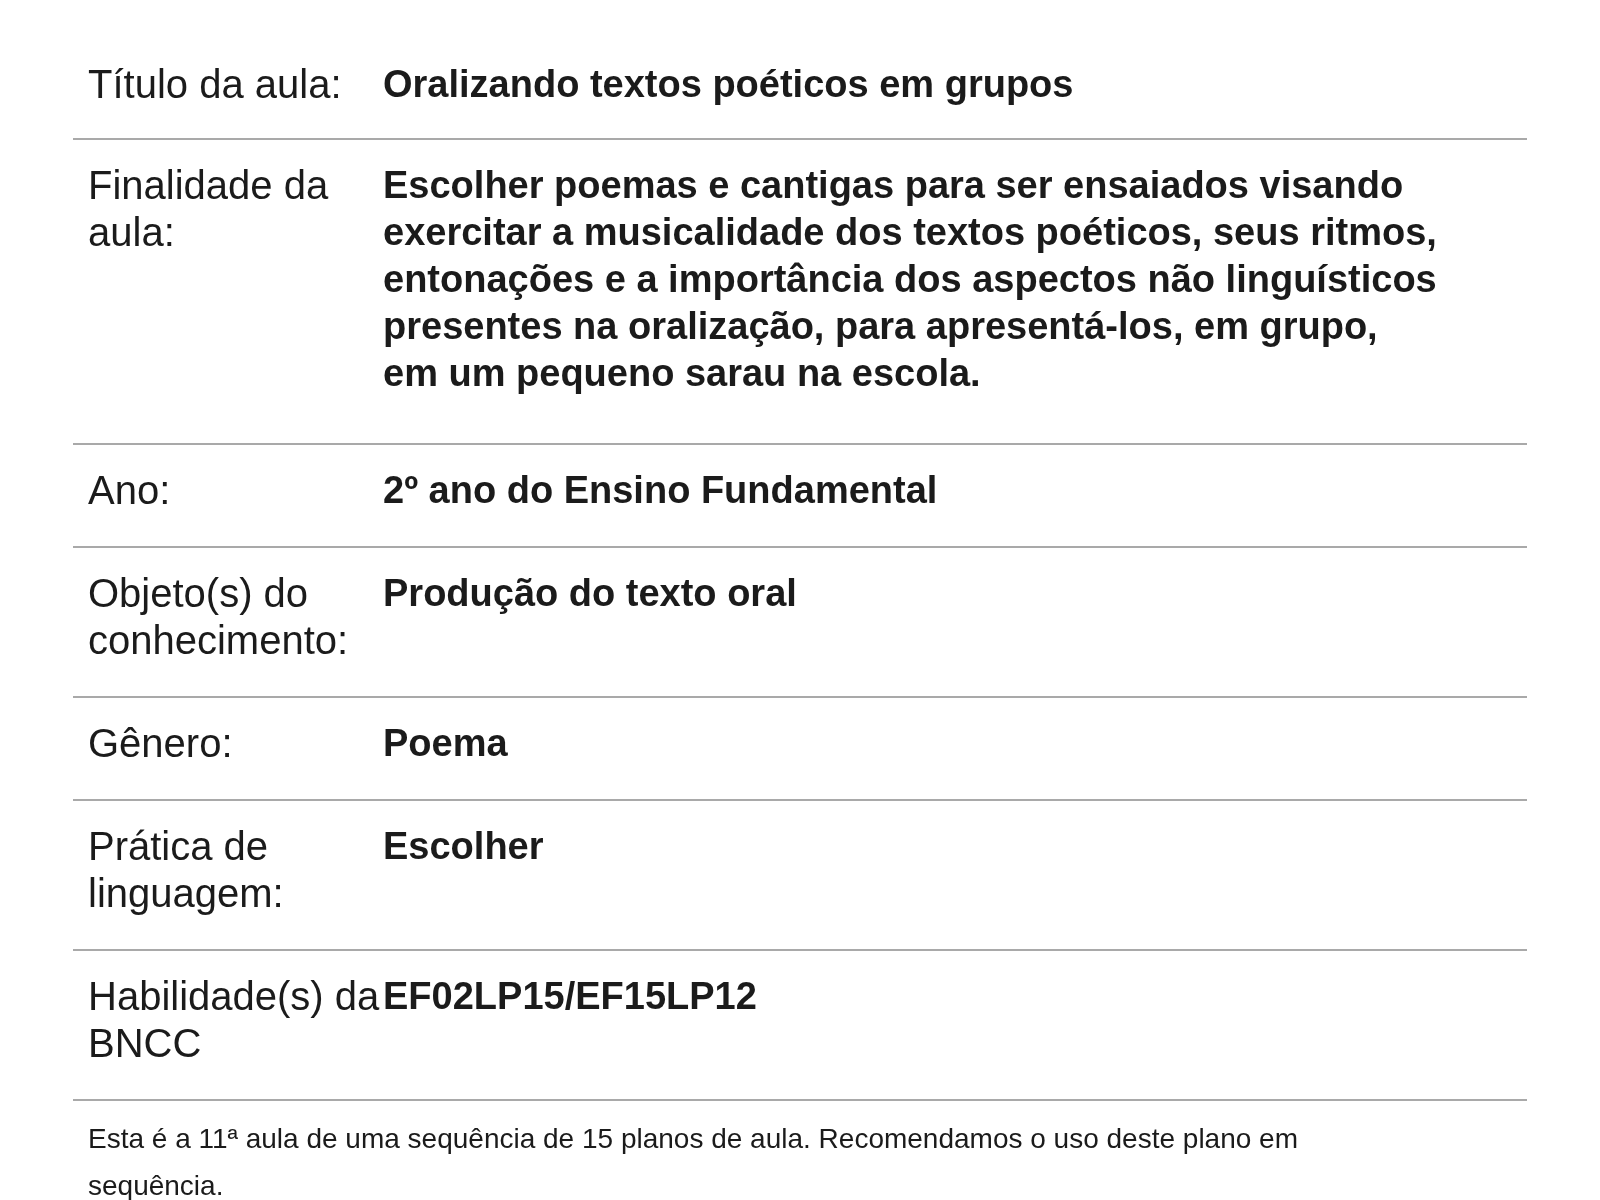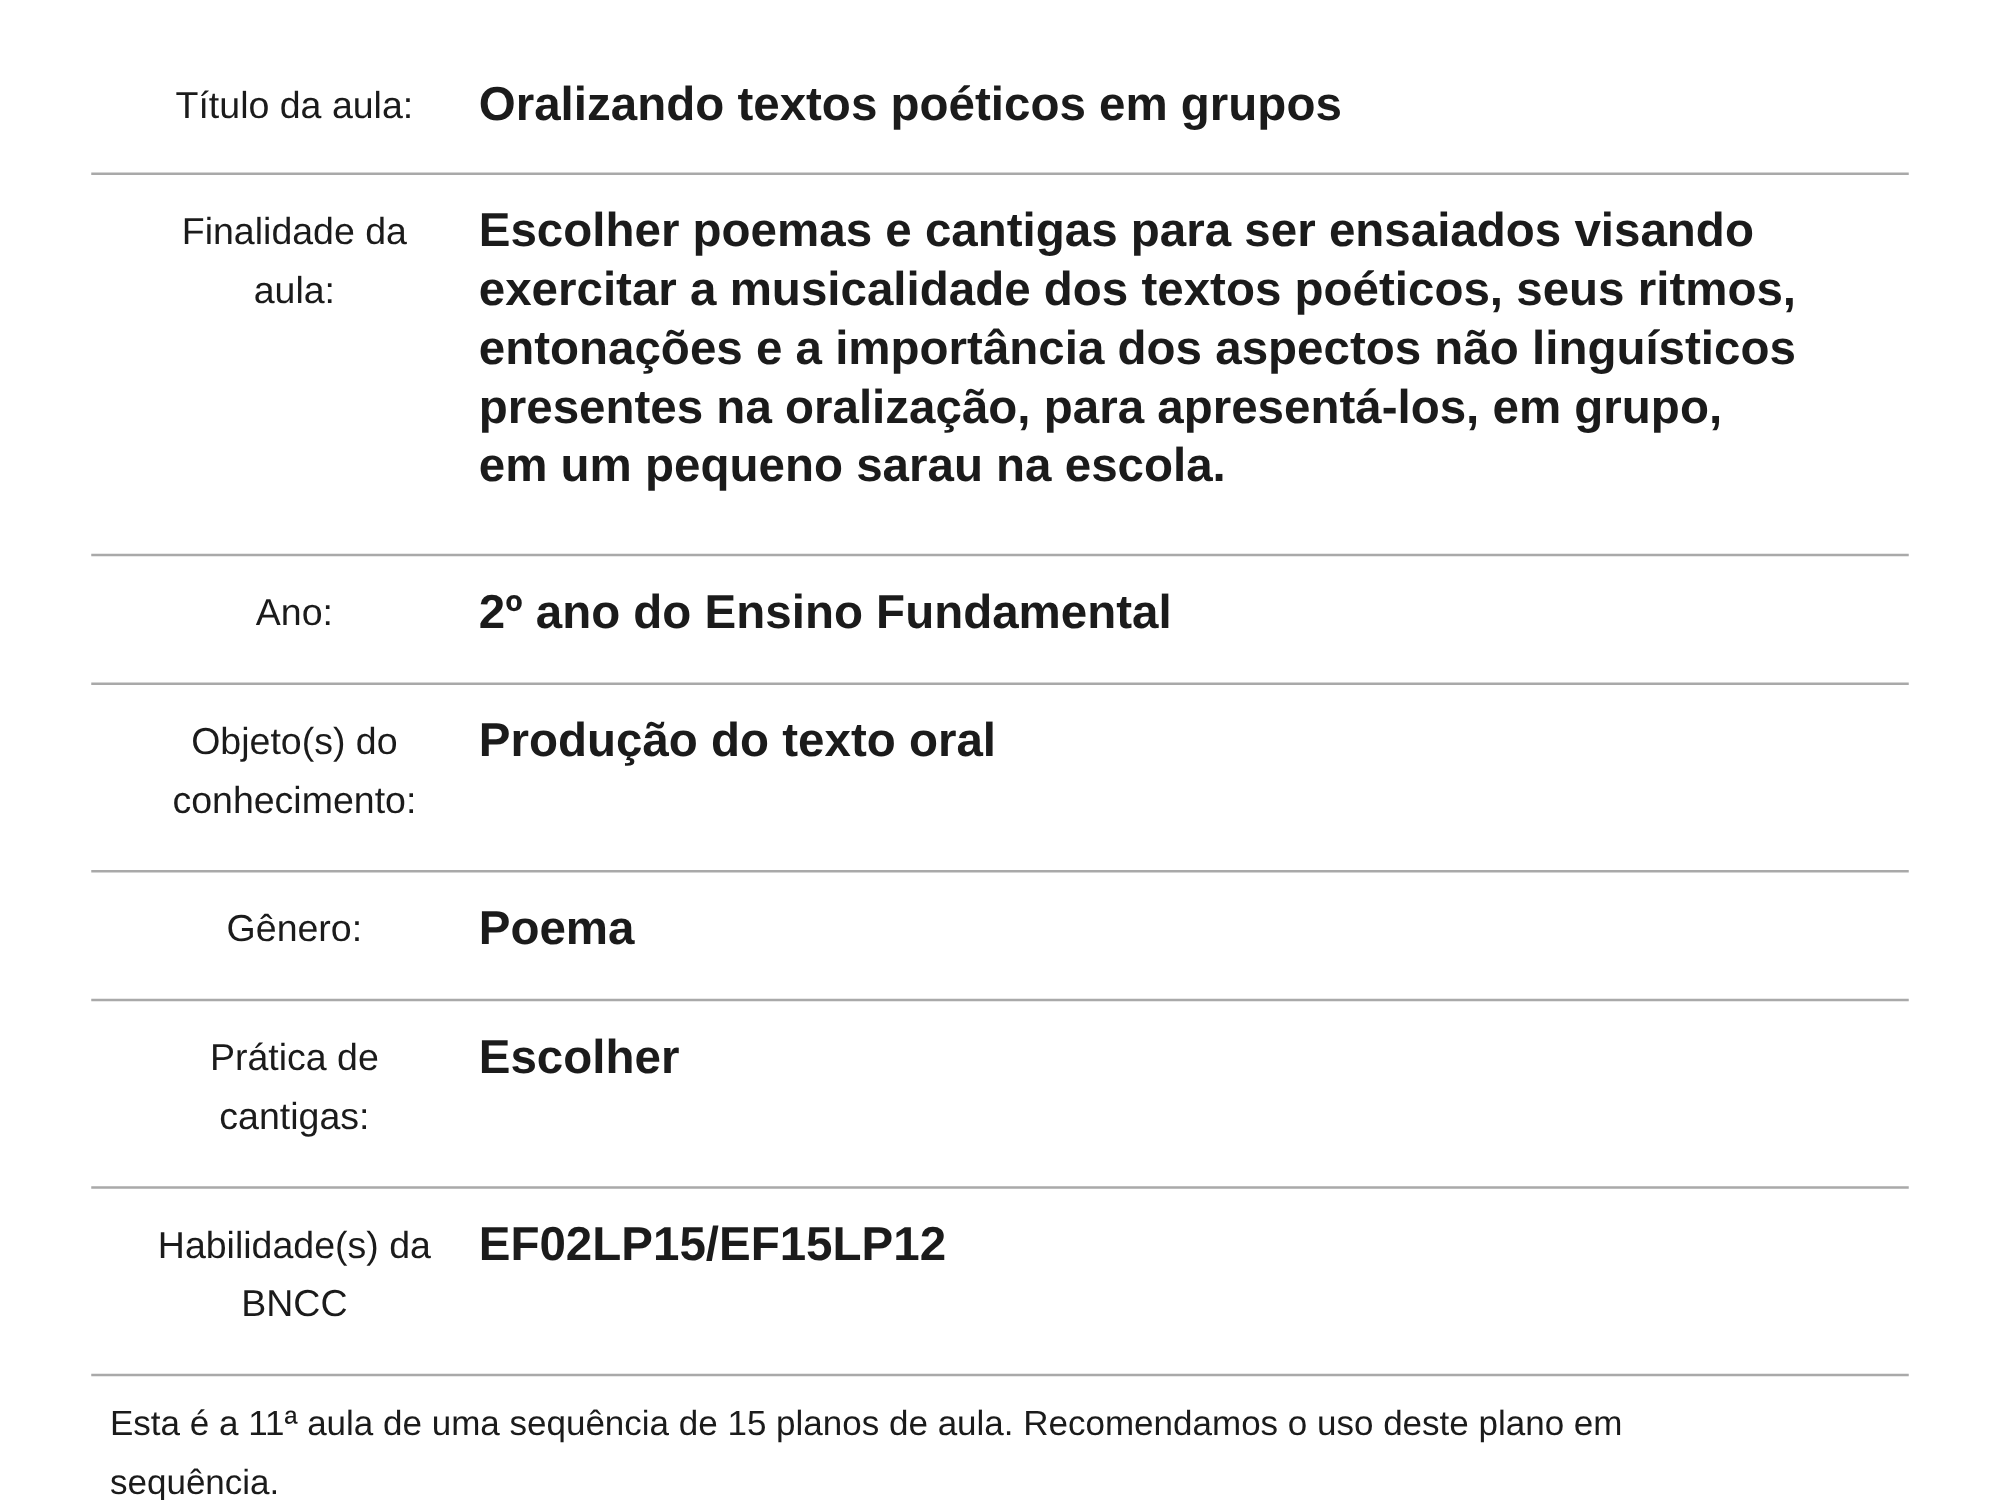--- a/index.html
+++ b/index.html
@@ -30,25 +30,24 @@
     padding-top: 25px;
     padding-bottom: 30px;
   }
   .row.tall {
     padding-bottom: 46px;
   }
   .row-label {
     flex: 0 0 310px;
     box-sizing: border-box;
     padding-left: 15px;
-    font-size: 30px;
+    font-size: 40px;
     line-height: 47px;
     font-weight: 400;
     white-space: pre-line;
-    text-align: center;
   }
   .row-value {
     flex: 1 1 auto;
     padding-right: 20px;
     font-size: 38px;
     line-height: 47px;
     font-weight: 700;
     white-space: pre-line;
   }
   .footer-note {
@@ -90,21 +89,21 @@
     <div class="row-value">Produção do texto oral</div>
   </div>
 
   <div class="row">
     <div class="row-label">Gênero:</div>
     <div class="row-value">Poema</div>
   </div>
 
   <div class="row">
     <div class="row-label">Prática de
-cantigas:</div>
+linguagem:</div>
     <div class="row-value">Escolher</div>
   </div>
 
   <div class="row">
     <div class="row-label">Habilidade(s) da
 BNCC</div>
     <div class="row-value">EF02LP15/EF15LP12</div>
   </div>
 
   <div class="footer-note">Esta é a 11ª aula de uma sequência de 15 planos de aula. Recomendamos o uso deste plano em

